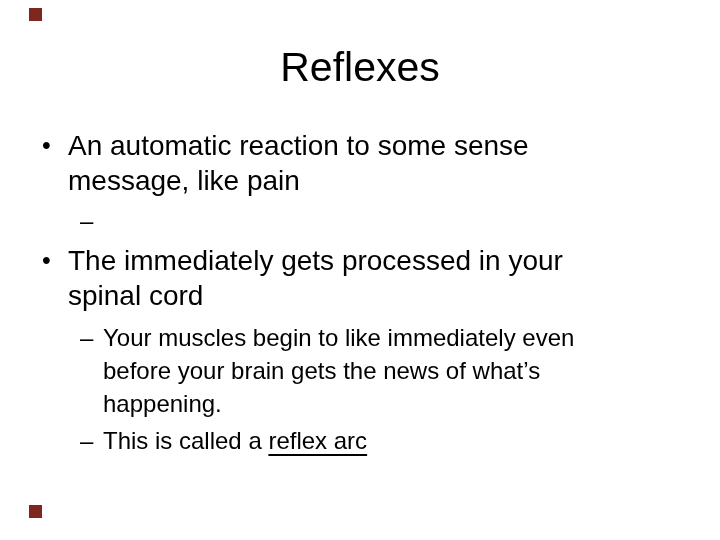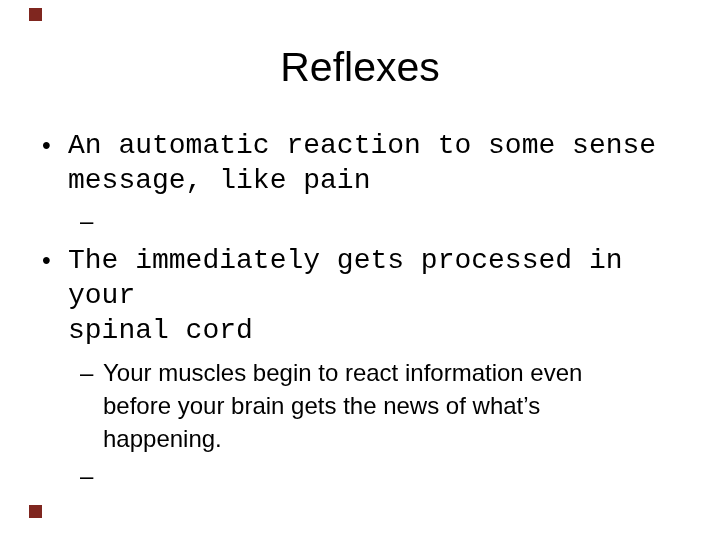--- a/index.html
+++ b/index.html
@@ -65,21 +65,21 @@
   }
   .block.level2 .marker {
     width: 23px;
     flex: 0 0 23px;
   }
   .marker { display: block; }
   .btext {
     white-space: pre-line;
     display: block;
   }
-  .block.level1 .btext { max-width: 600px; font-family: Liberation Mono, monospace; }
+  .block.level1 .btext { max-width: 600px; }
   .block.level2 .btext { max-width: 578px; }
 
   .mt-sub1 { margin-top: 6px; }
   .mt-b2   { margin-top: 6px; }
   .mt-sub2 { margin-top: 8px; }
   .mt-sub3 { margin-top: 4px; }
 
   .underlined {
     text-decoration: underline;
     text-decoration-thickness: 2px;
@@ -109,23 +109,24 @@
     </div>
 
     <div class="block level1 mt-b2">
       <span class="marker">•</span>
       <span class="btext">The immediately gets processed in your
 spinal cord</span>
     </div>
 
     <div class="block level2 mt-sub2">
       <span class="marker">–</span>
-      <span class="btext">Your muscles begin to react information even
+      <span class="btext">Your muscles begin to like immediately even
 before your brain gets the news of what’s
 happening.</span>
     </div>
 
     <div class="block level2 mt-sub3">
       <span class="marker">–</span>
+      <span class="btext"><span>This is called a </span><span class="underlined">reflex arc</span></span>
     </div>
 
   </div>
 </div>
 
 </body></html>

